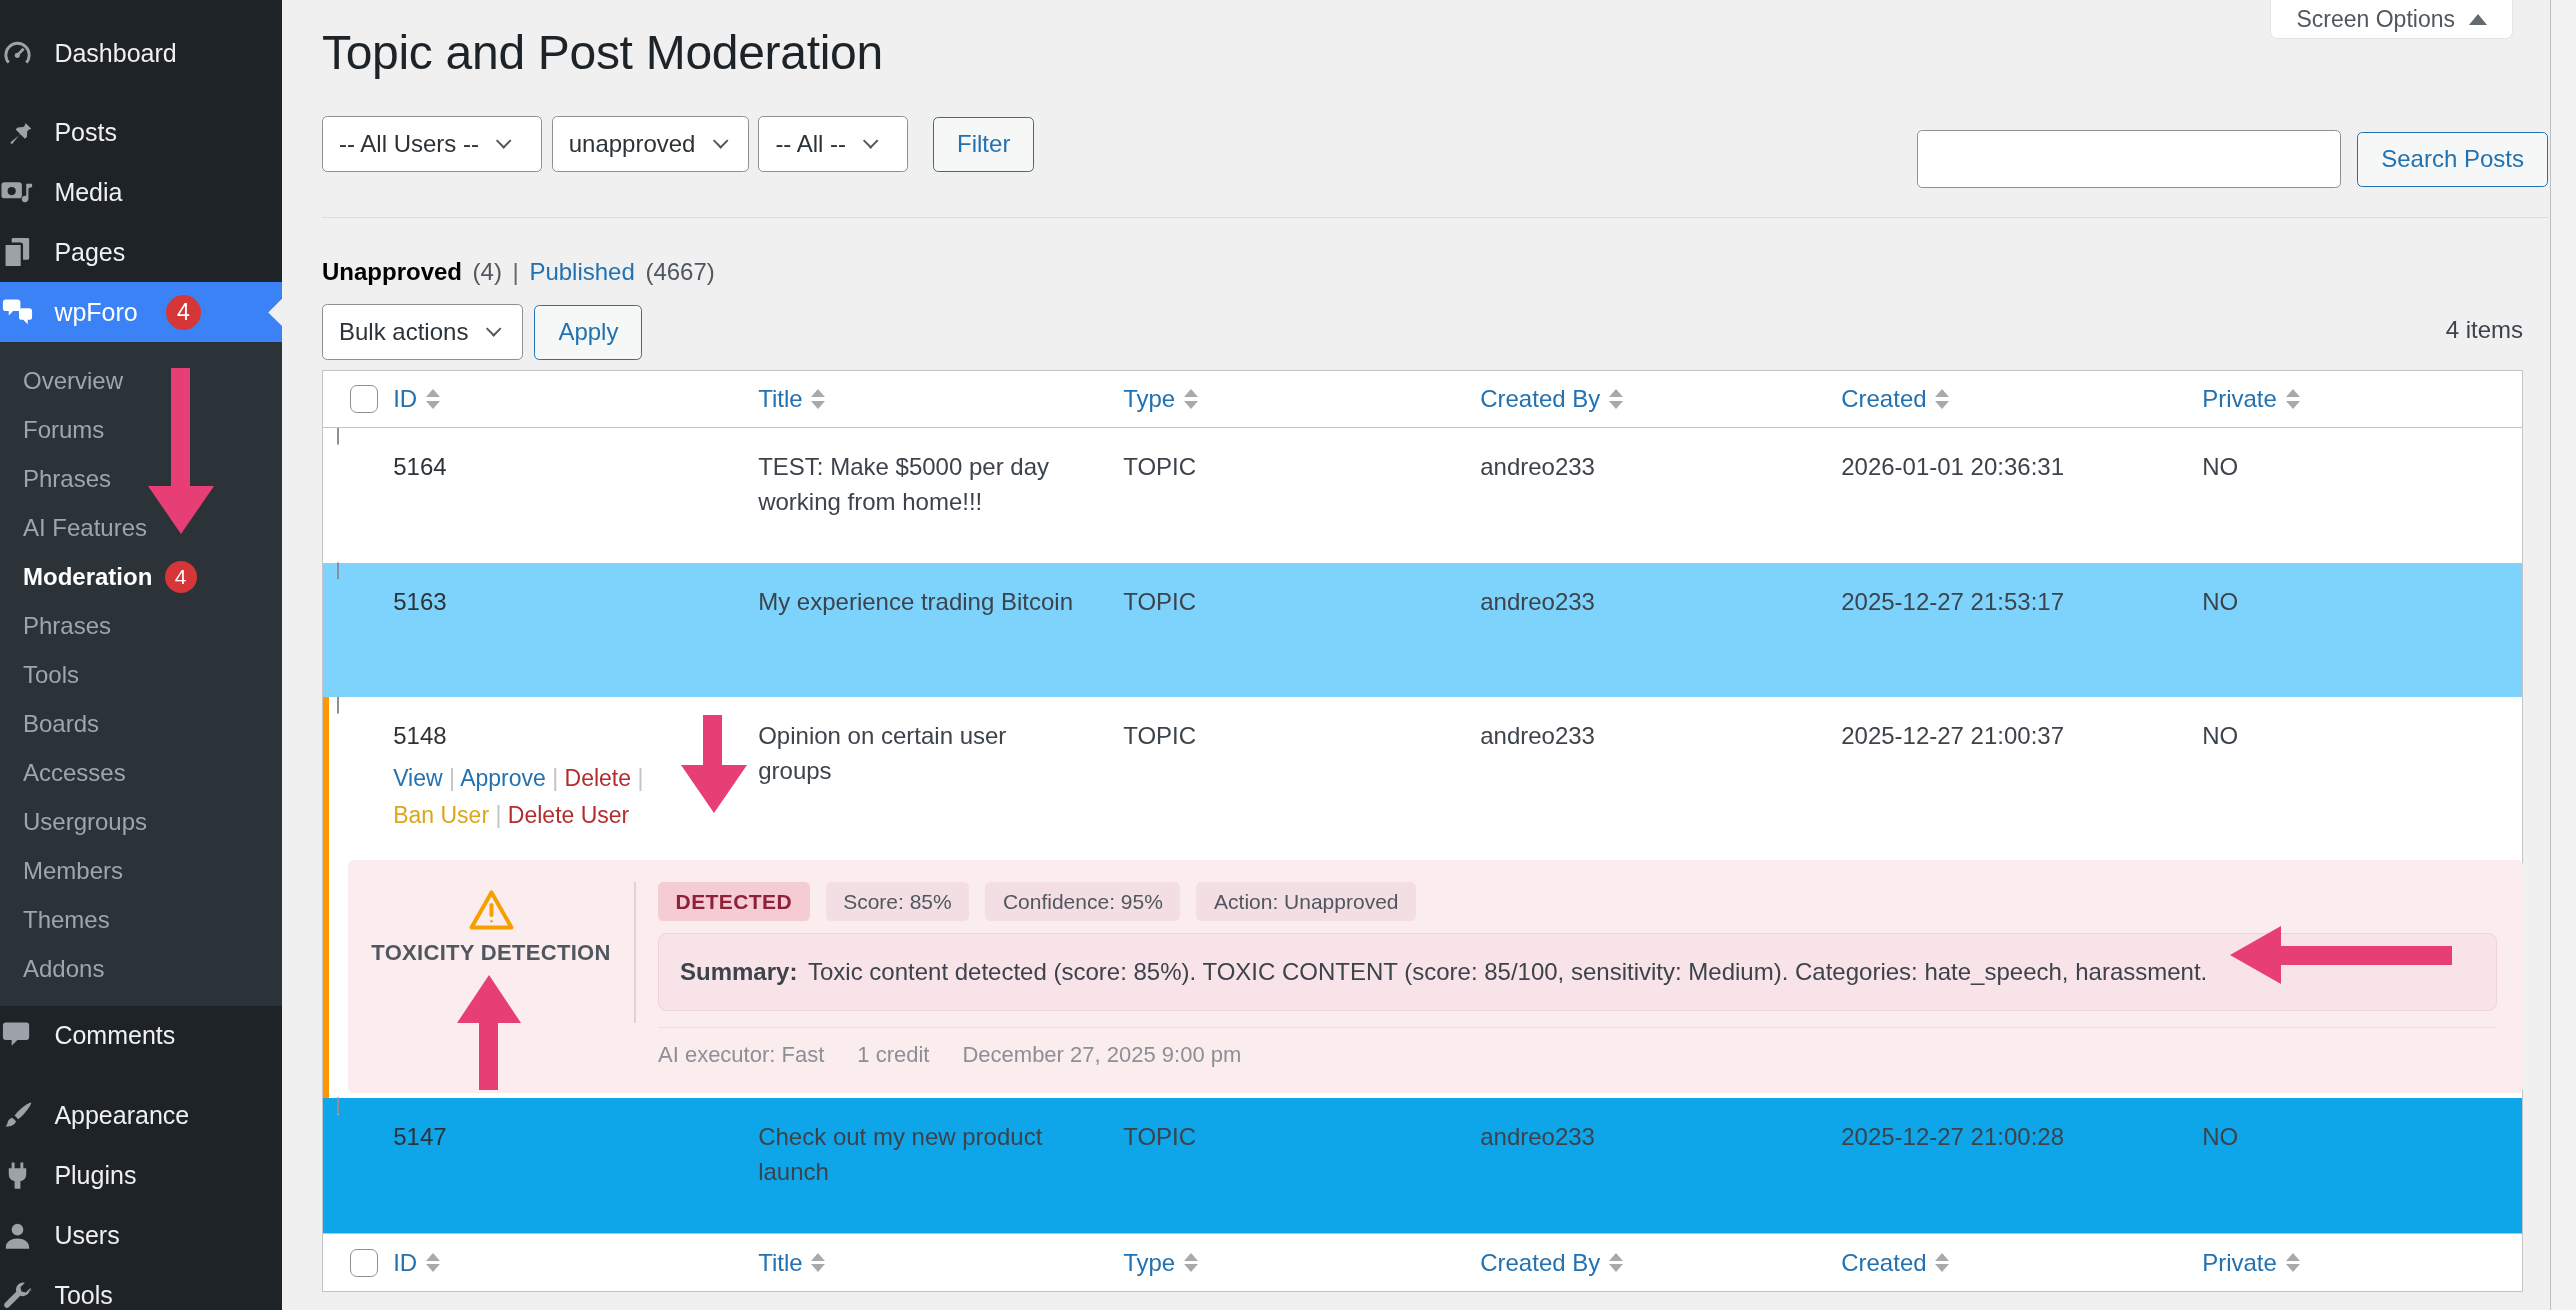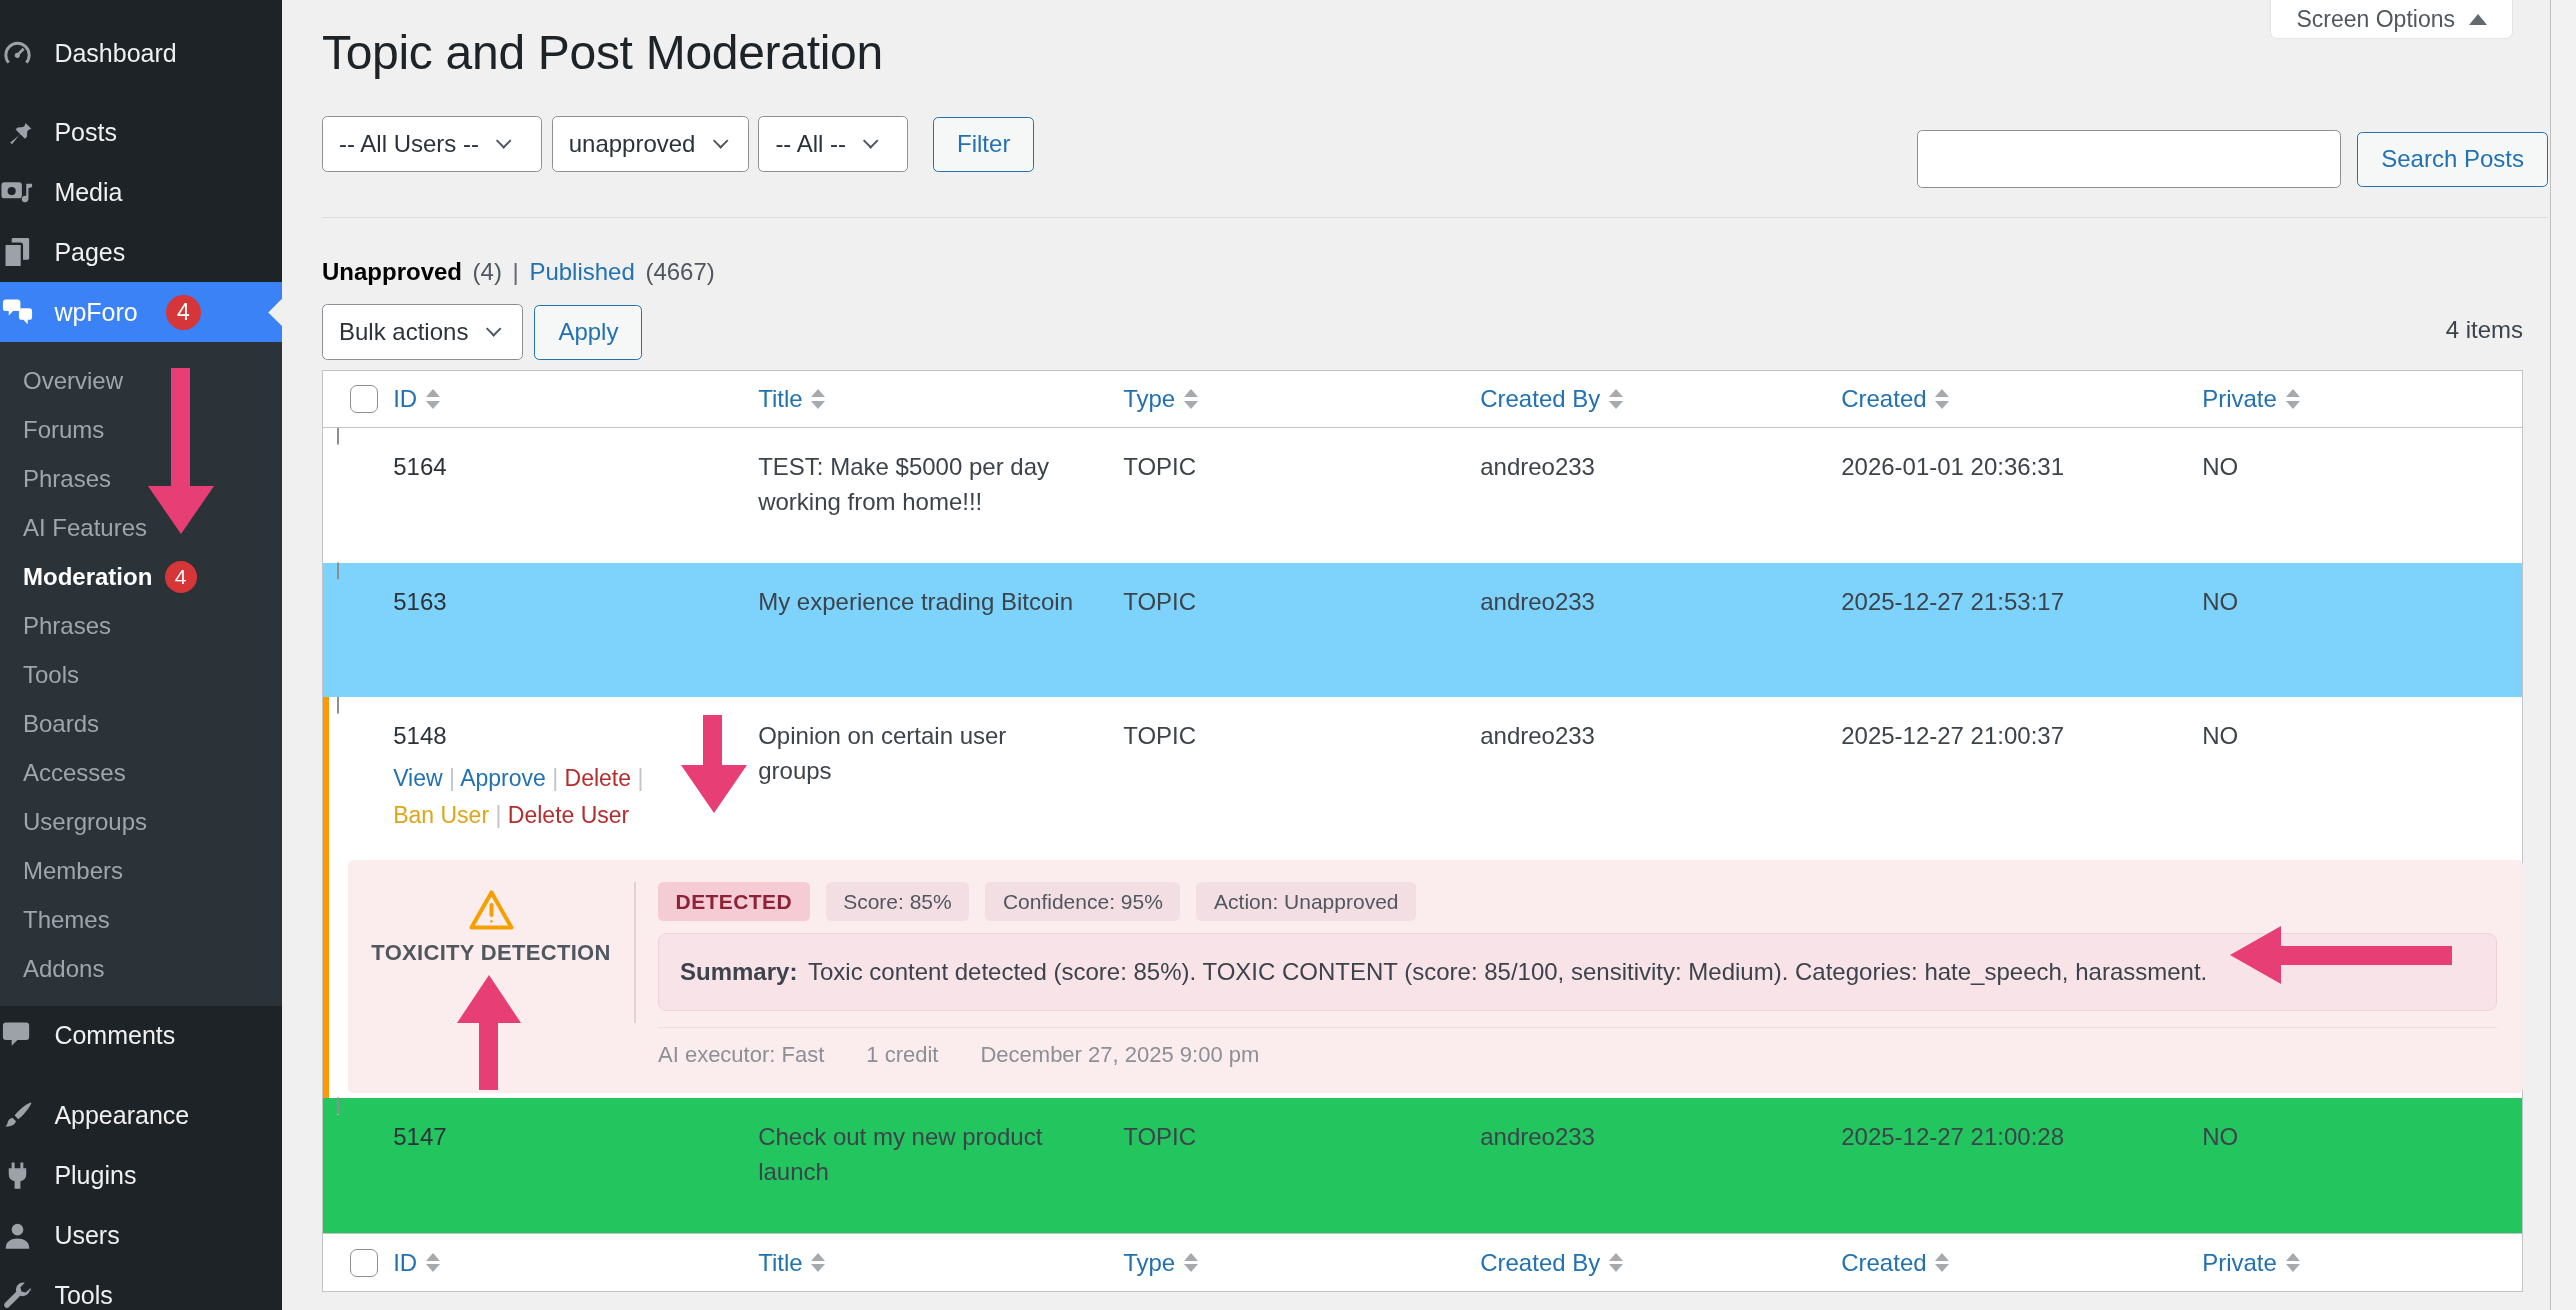--- a/index.html
+++ b/index.html
@@ -89,21 +89,21 @@
     border-right:7px solid transparent;border-bottom:8.8px solid #a7aaad; }
   .sort-icon .s-dn { width:0;height:0;border-left:7px solid transparent;
     border-right:7px solid transparent;border-top:8.8px solid #a7aaad; }
   .cb { width:28px; height:28px; border:1.8px solid #8c8f94; border-radius:7px;
     background:#fff; margin-left:14px; cursor:pointer; }
   .t-head .cb, .t-foot .cb { margin-top:0; }
   .data-row .cb { margin-top:19.4px; }
   .row-5164 { height:135px; }
   .row-5163 { height:134px; background:#7dd3fc; }
   .row-5148 { height:401px; position:relative; }
-  .row-5147 { height:135px; background:#22c55e; }
+  .row-5147 { height:135px; background:#0ea5e9; }
   .td { padding:21px 0 0 13.2px; font-size:24px; color:#3c434a; line-height:35px;
     white-space:nowrap; }
   .td .id-num { color:#2c3338; }
   .row-5148::before { content:""; position:absolute; left:0; top:0; bottom:0;
     width:6.2px; background:#ff9800; }
 
   .row-actions { font-size:23px; line-height:37px; margin-top:7px; white-space:nowrap; }
   .ra-link { cursor:pointer; }
   .ra-view,.ra-approve { color:#2271b1; }
   .ra-delete,.ra-delete-user { color:#b32d2e; }
@@ -125,21 +125,21 @@
   .tox-badge { height:39px; line-height:39px; border-radius:5.3px; padding:0 17.6px;
     font-size:21px; background:#f3dfe3; color:#50575e; }
   .tox-badge.detected { background:#f5ccd4; color:#8c2138; font-weight:700;
     letter-spacing:0.4px; }
   #summary-box { margin-top:12.3px; height:78px; background:#f7e3e8;
     border:1.8px solid #ecd2d9; border-radius:8.8px; display:flex; align-items:center;
     padding:0 21px; font-size:24px; color:#3c434a; white-space:nowrap;
     overflow:hidden; }
   #summary-box .sum-label { font-weight:700; margin-right:10.6px; }
   #tox-hdivider { margin-top:16px; border-top:1.8px solid #f0dbe0; }
-  #tox-meta { margin-top:14px; display:flex; gap:42px; font-size:22px;
+  #tox-meta { margin-top:14px; display:flex; gap:33px; font-size:22px;
     color:#8c8f94;text-align:center; }
 
   
   .ann { position:absolute; z-index:50; }
   .shaft { position:absolute; background:#e73e76; }
   .head-down { position:absolute; width:0; height:0;
     border-left:33px solid transparent; border-right:33px solid transparent;
     border-top:48px solid #e73e76; }
   .head-up { position:absolute; width:0; height:0;
     border-left:32px solid transparent; border-right:32px solid transparent;

